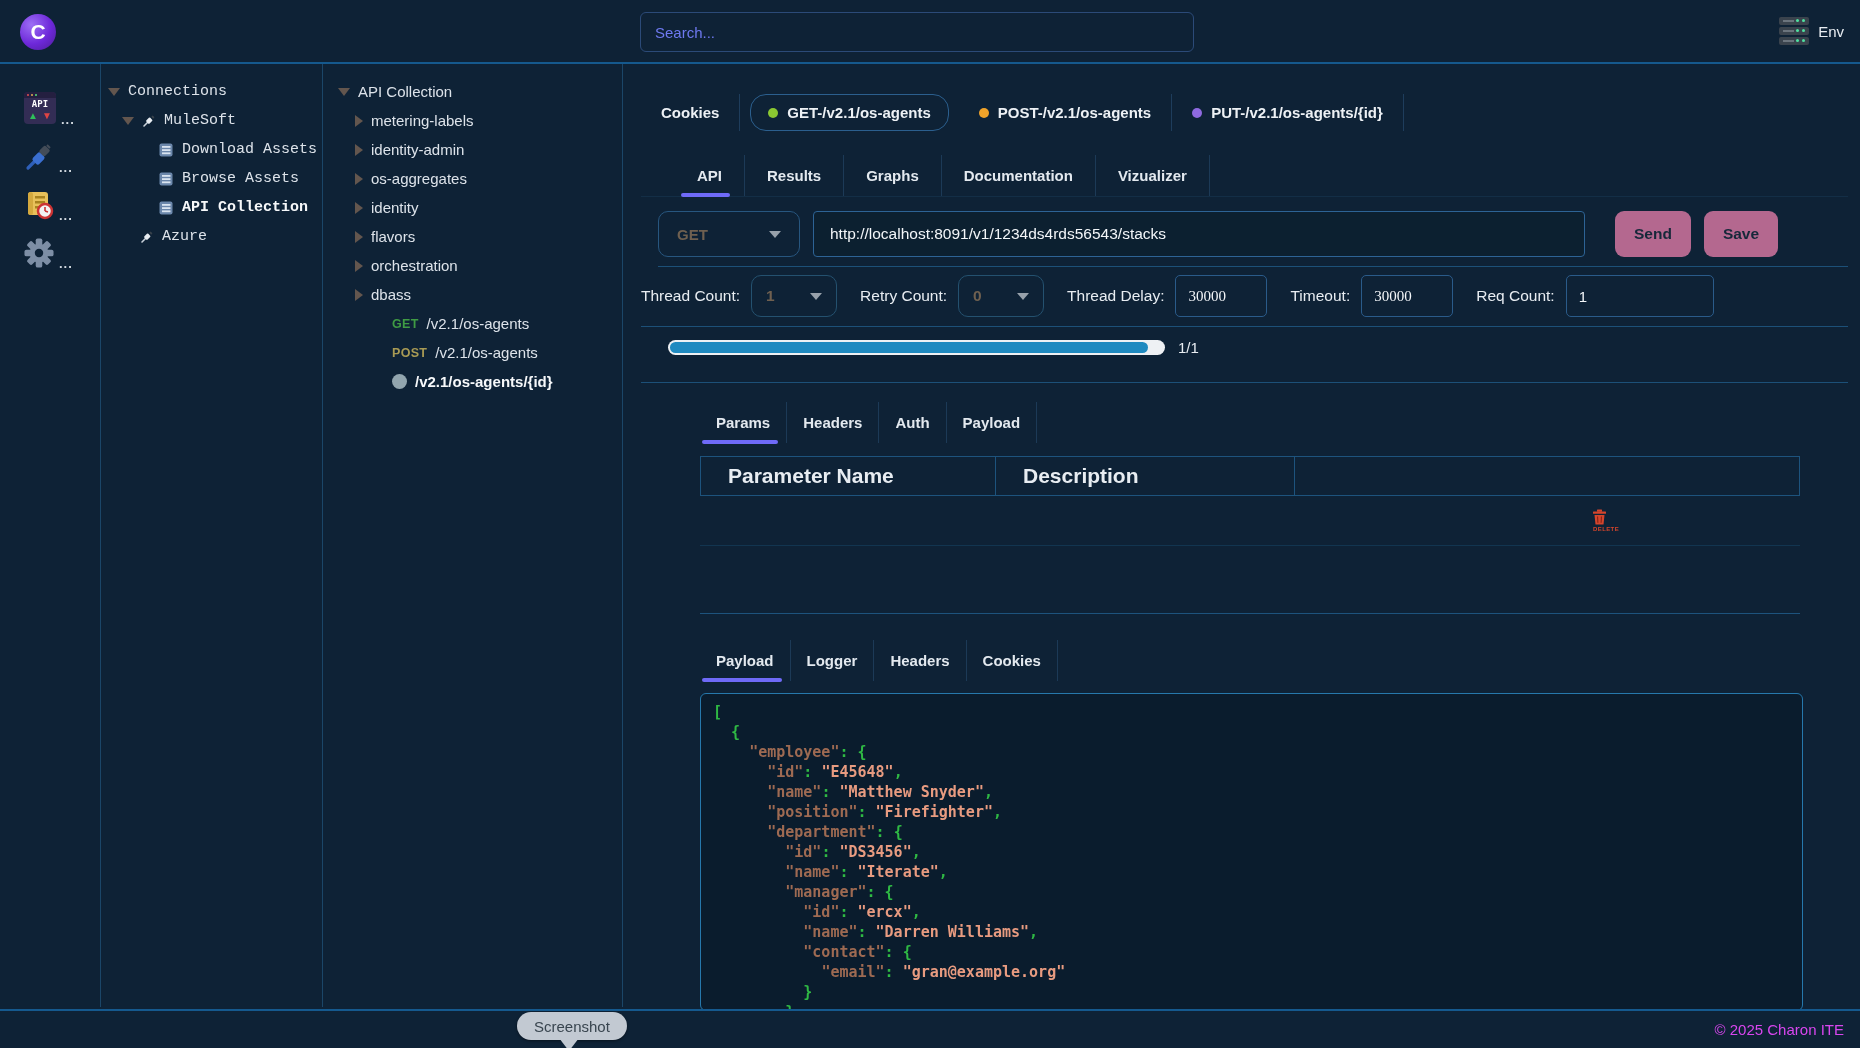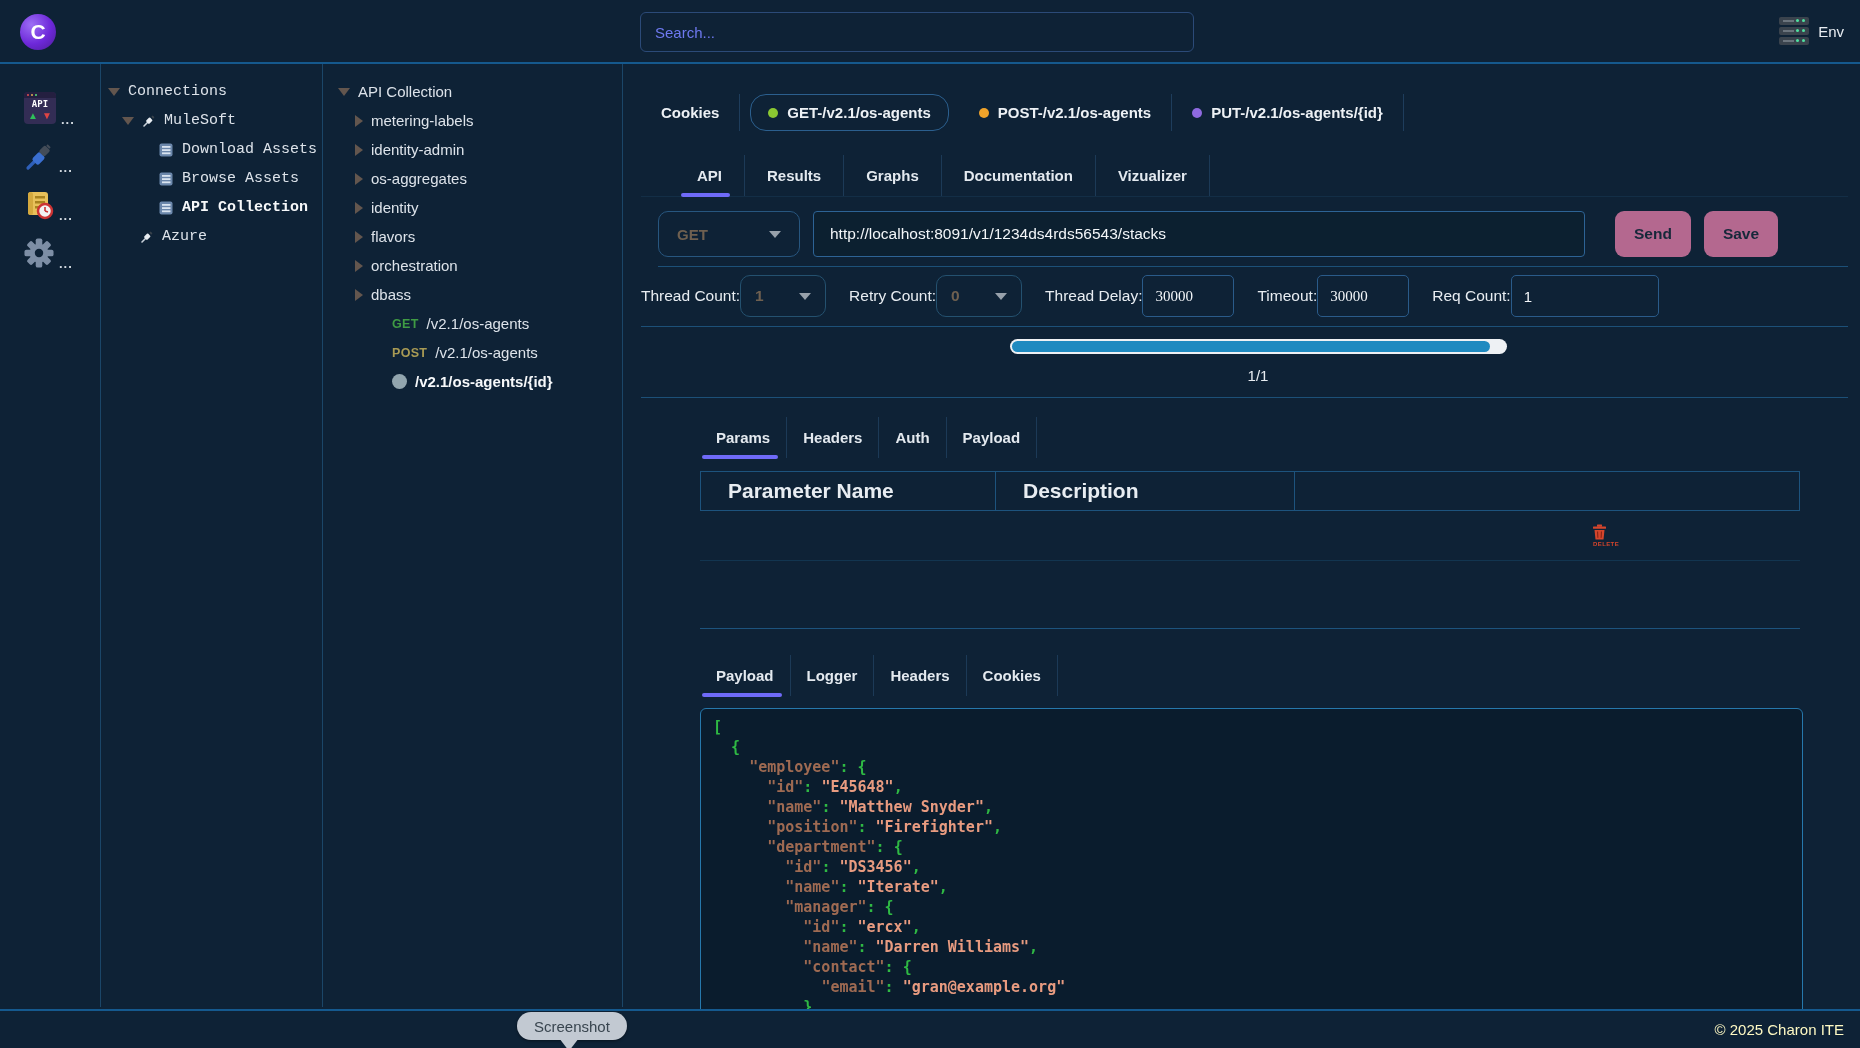--- a/index.html
+++ b/index.html
@@ -68,28 +68,28 @@
                    justify-content:space-between; padding:0 18px; cursor:pointer; }
   .mtext { color:#6f6050; font-weight:bold; }
   .caret { width:0; height:0; border-left:6px solid transparent; border-right:6px solid transparent; border-top:7px solid #97a1ab; }
   .url-input { width:772px; height:46px; background:#0c2030; border:1px solid #2d6395; border-radius:4px; color:#f3f6f9;
                font-size:15.5px; padding:0 16px; font-family:"Liberation Sans",sans-serif; outline:none; }
   .btn { height:46px; padding:0 19px; background:#b4688f; border:none; border-radius:9px; color:#16283a;
          font-weight:bold; font-size:15.5px; font-family:"Liberation Sans",sans-serif; cursor:pointer; }
   .btn.send { margin-left:17px; }
 
   .settings-row { display:flex; align-items:center; padding:8px 0 9px 0; border-bottom:1px solid #1c5078; font-size:15.5px; }
-  .sgroup { display:flex; align-items:center; gap:0; margin-right:23px; }
+  .sgroup { display:flex; align-items:center; gap:11px; margin-right:23px; }
   .mini-select { width:86px; height:42px; border:1px solid #24516f; border-radius:10px; display:flex; align-items:center;
                  justify-content:space-between; padding:0 14px; color:#6f6050; font-weight:bold; cursor:pointer; }
   .mini-input { height:42px; background:transparent; border:1px solid #2a5b8a; border-radius:5px; color:#f3f6f9;
                 font-size:15px; padding:0 12px; font-family:"Liberation Sans",sans-serif; outline:none; }
   .w92 { width:92px;font-family:Liberation Serif, serif; } .w148 { width:148px; }
 
-  .progress-row { display:flex; align-items:center; gap:13px; padding:12px 0 13px 27px; border-bottom:1px solid #1c5078;flex-direction:column; }
+  .progress-row { display:flex; align-items:center; gap:13px; padding:12px 0 26px 27px; border-bottom:1px solid #1c5078; }
   .progress { width:497px; height:15px; background:#eef1f4; border-radius:8px; padding:2px; }
   .progress-fill { height:11px; background:#1f8ac0; border-radius:6px; }
 
   .section-tabs { display:flex; margin-left:59px; }
   .section-tabs.params { margin-top:19px; }
   .section-tabs.response { margin-top:26px; }
   .stab { padding:12px 16px; font-weight:bold; color:#e3e9ef; border-right:1px solid #1c3a57; position:relative; cursor:pointer; }
   .stab.active::after { content:""; position:absolute; left:2px; right:8px; bottom:-1px; height:4px; border-radius:3px; background:#6f6af8; }
 
   .ptable { margin:13px 0 0 59px; width:1100px; }
@@ -101,21 +101,21 @@
   .delete-label { font-size:6px; color:#d4452c; font-weight:bold; letter-spacing:.4px; margin-top:1px; padding-left:1px; }
   .trow2 { height:68px; border-bottom:1px solid #1d537d; }
 
   .payload-box { margin:12px 0 0 59px; width:1103px; height:318px; background:#0a1c2d; border:1px solid #2678ac;
                  border-radius:6px; padding:8px 12px; overflow:hidden; cursor:text; }
   .payload-box pre { font-family:"DejaVu Sans Mono",monospace; font-size:15px; line-height:20px; font-weight:bold; color:#9fb3c8; }
   .jk { color:#9e6a52; } .jv { color:#e89b80; } .jp { color:#2fb944; }
 
   
   .footer { position:absolute; left:0; right:0; bottom:0; height:39px; border-top:2px solid #15598e;
-            display:flex; align-items:center; justify-content:flex-end; padding-right:16px; color:#fef9c3; background:#0e2236; }
+            display:flex; align-items:center; justify-content:flex-end; padding-right:16px; color:#d946ef; background:#0e2236; }
   .screenshot-tip { position:absolute; left:517px; top:1012px; height:28px; padding:0 17px; background:#c2c9d2;
                     border-radius:14px; color:#39454f; display:flex; align-items:center; z-index:5; cursor:pointer;
                     box-shadow:0 1px 3px rgba(0,0,0,.45); }
   .screenshot-tip::after { content:""; position:absolute; top:26px; left:42px; border-left:10px solid transparent;
                            border-right:10px solid transparent; border-top:13px solid #c2c9d2; }
 </style>
 </head>
 <body>
 
 <header class="topbar">

